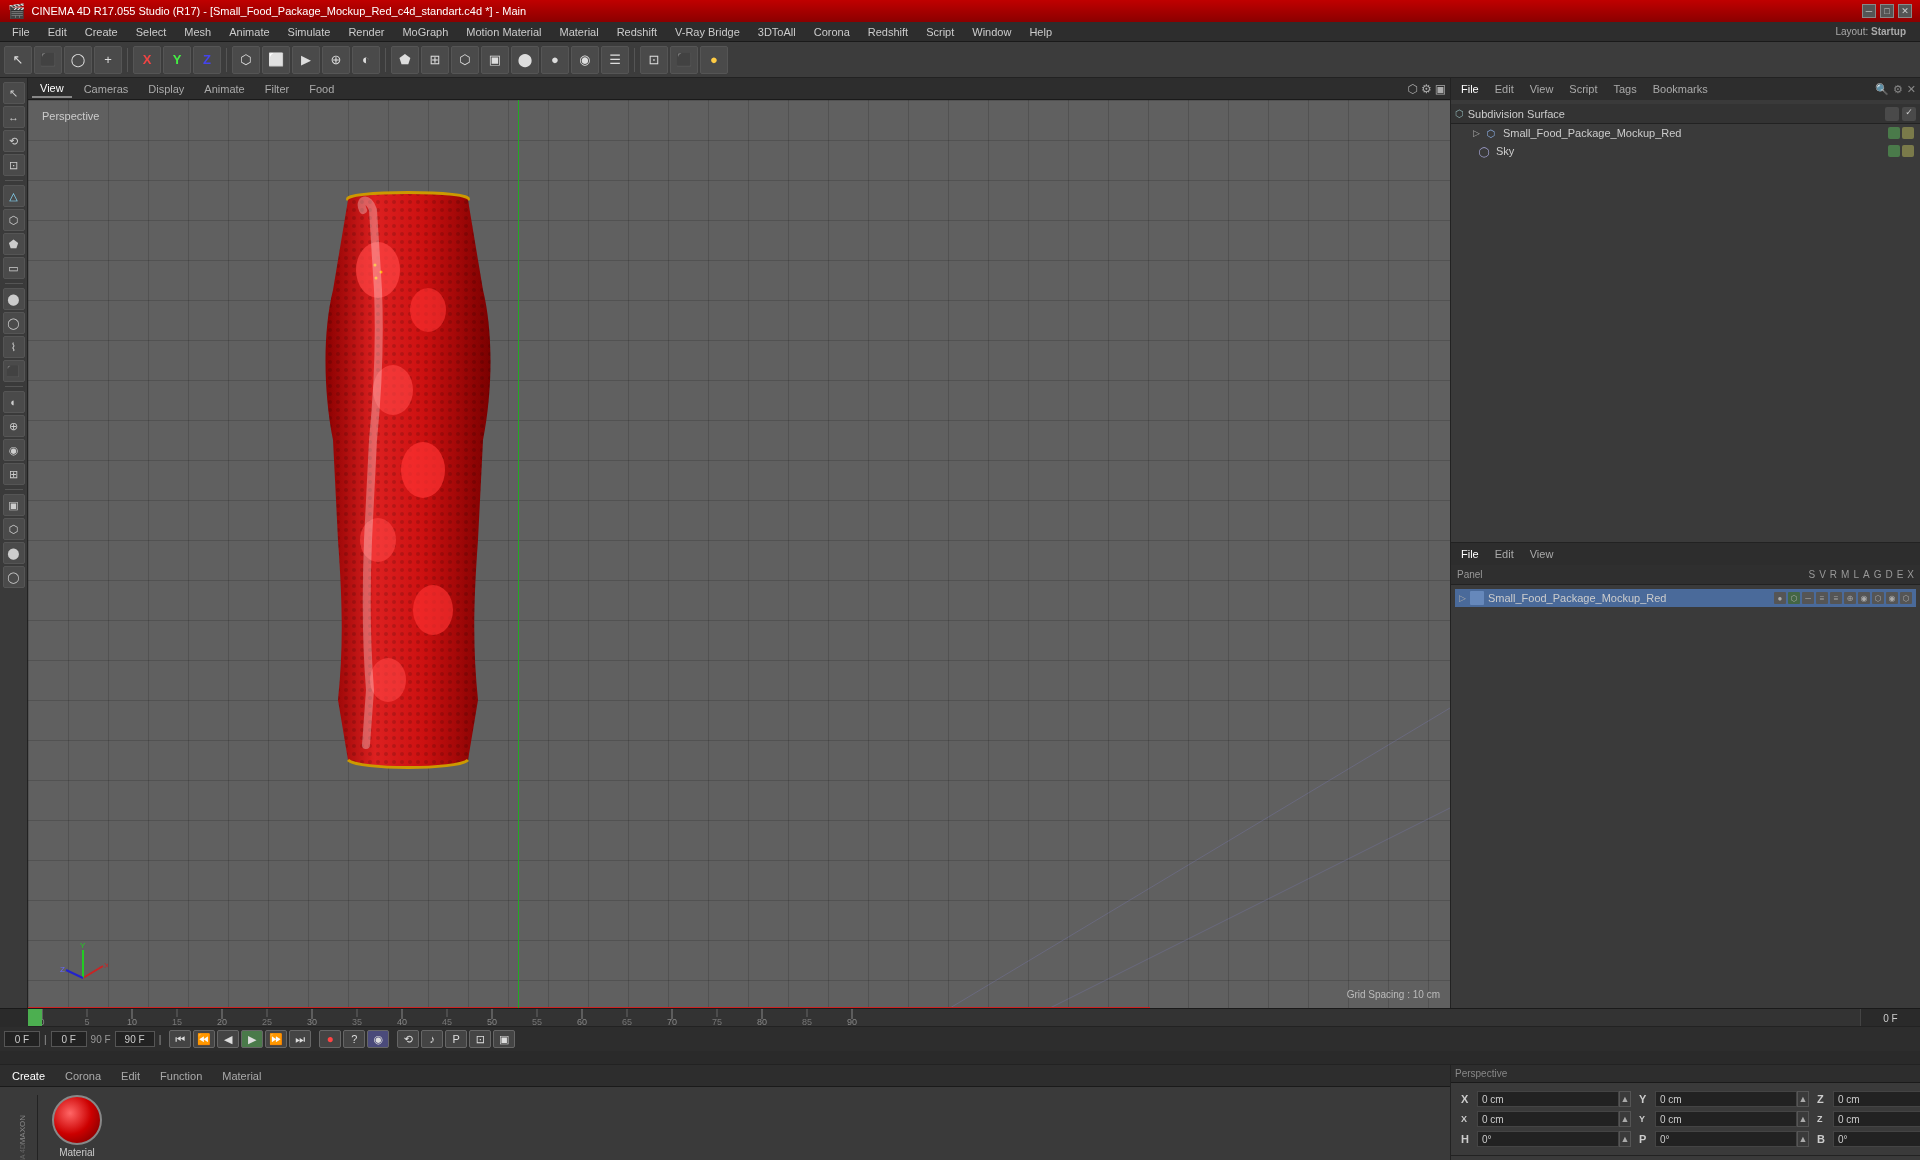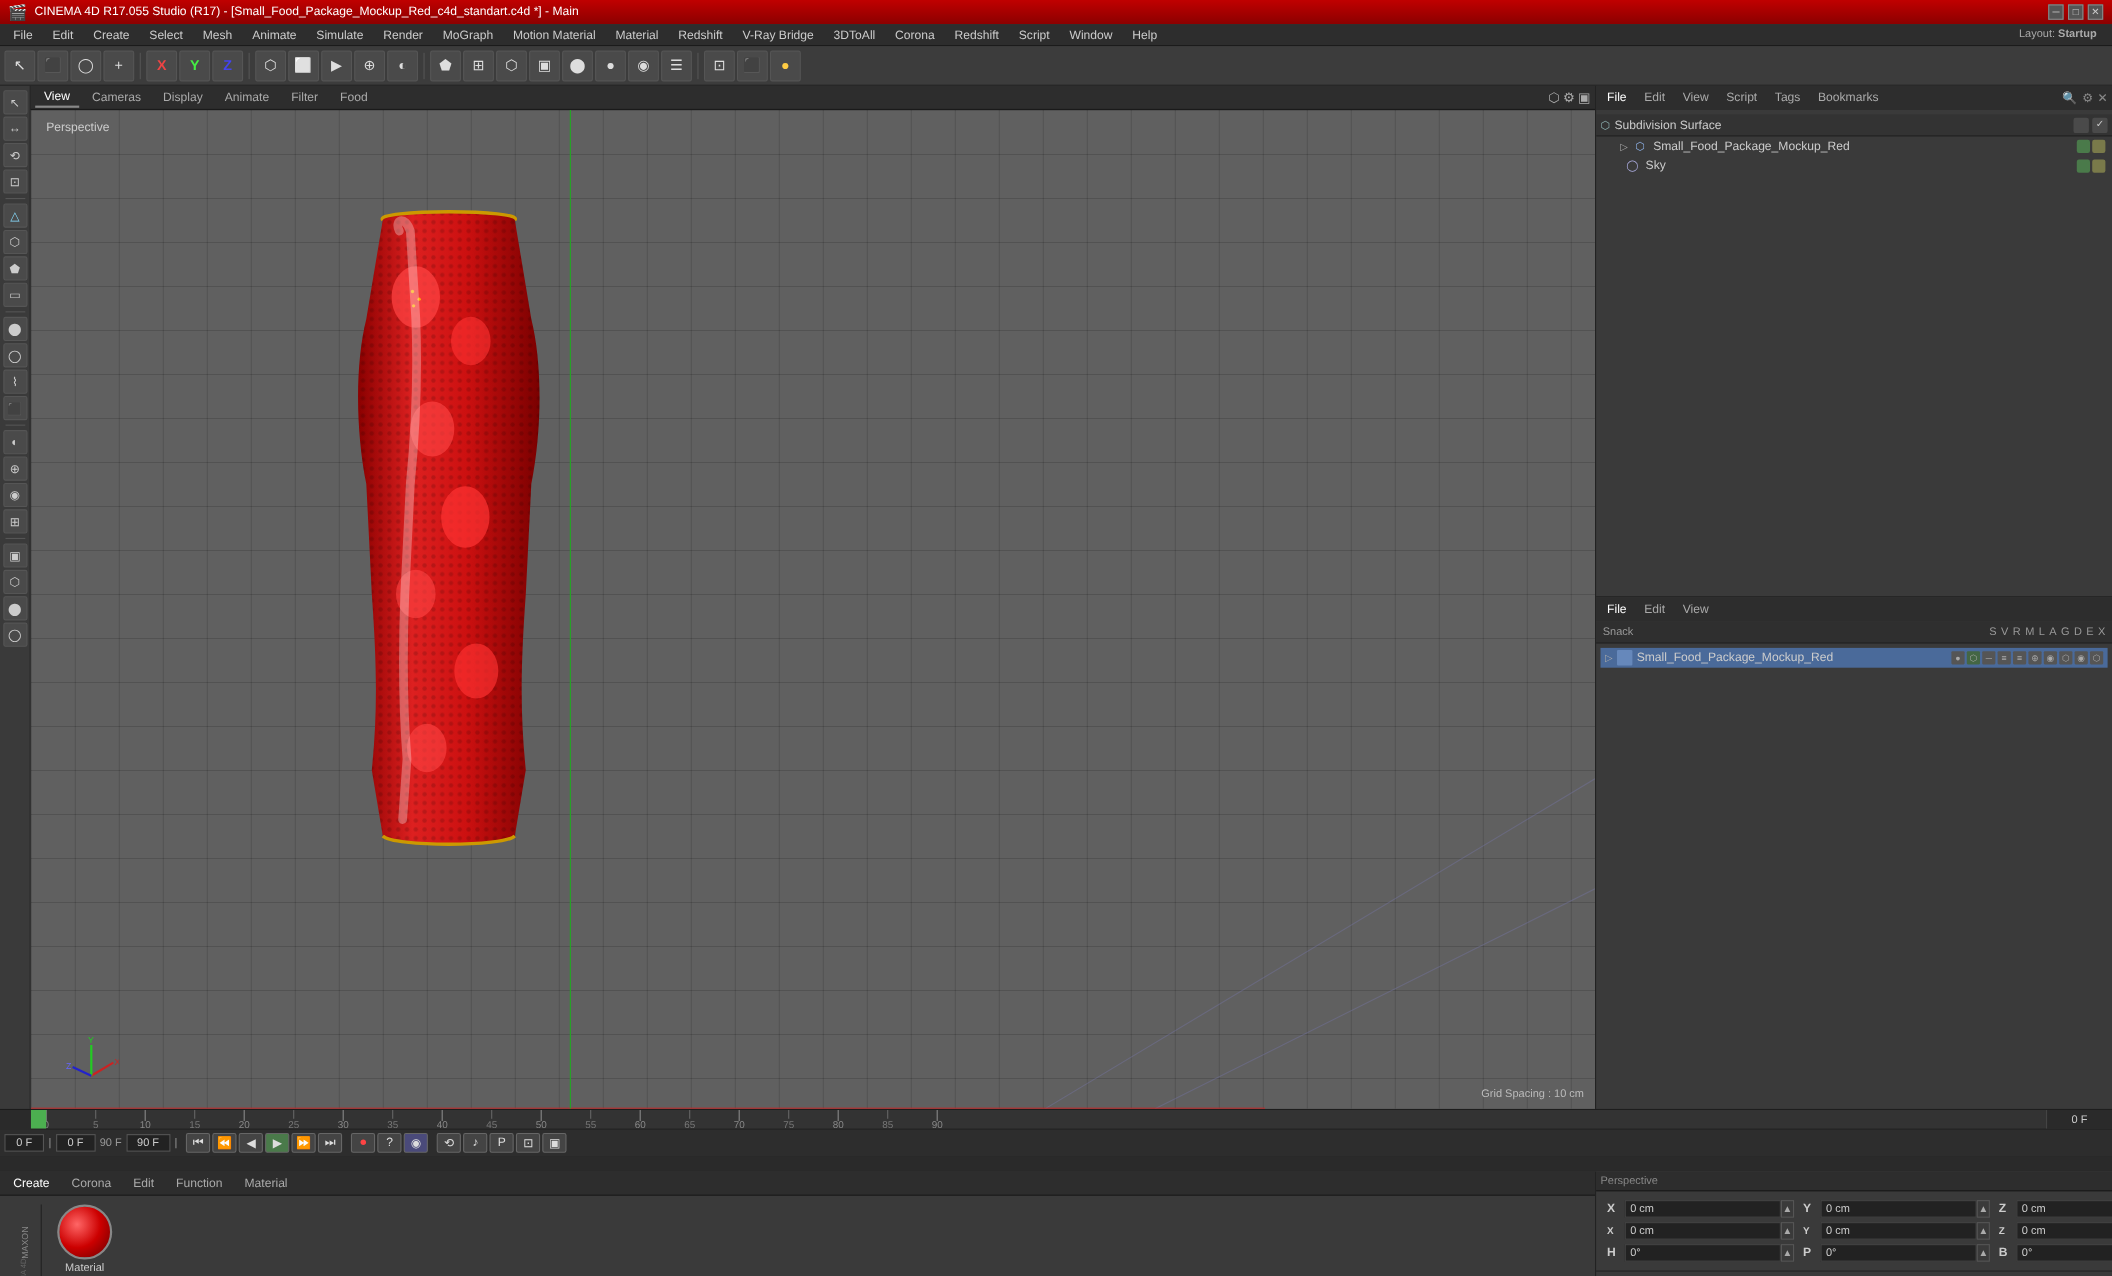--- a/index.html
+++ b/index.html
@@ -740,21 +740,21 @@
     </div>
 
     <div id="right-panel-bottom">
       <div id="attr-tabs">
         <span class="rp-tab active">File</span>
         <span class="rp-tab">Edit</span>
         <span class="rp-tab">View</span>
       </div>
 
       <div id="attr-header">
-        <span class="attr-col-header">Snack</span>
+        <span class="attr-col-header">Panel</span>
         <span style="margin-left:auto; display:flex; gap:4px;">
           <span class="attr-col-header">S</span>
           <span class="attr-col-header">V</span>
           <span class="attr-col-header">R</span>
           <span class="attr-col-header">M</span>
           <span class="attr-col-header">L</span>
           <span class="attr-col-header">A</span>
           <span class="attr-col-header">G</span>
           <span class="attr-col-header">D</span>
           <span class="attr-col-header">E</span>

